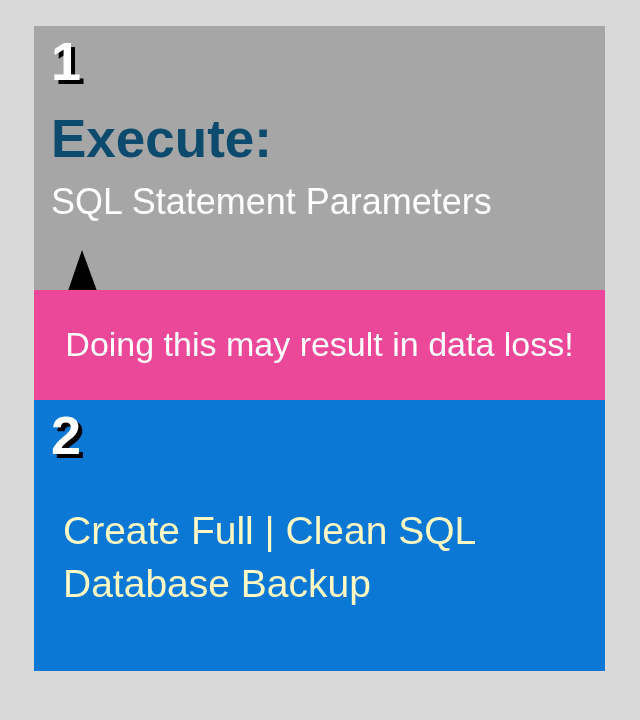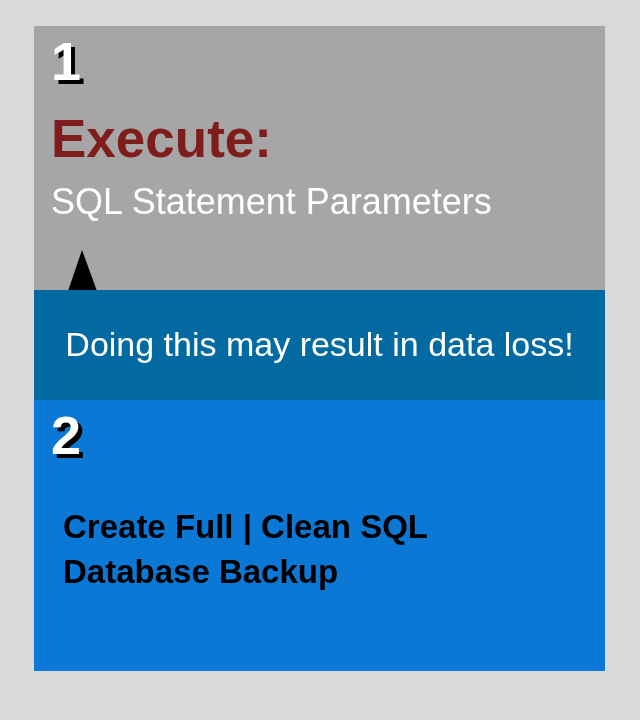--- a/index.html
+++ b/index.html
@@ -59,21 +59,21 @@
     font-size: 54px;
     text-shadow: 4px 4px 0 #000000;
   }
 
   .headline {
     position: absolute;
     left: 17px;
     top: 85px;
     font-size: 53px;
     font-weight: bold;
-    color: #7f1d1d;
+    color: #0c4a6e;
     line-height: 1.05;
     white-space: nowrap;
   }
 
   .subhead {
     position: absolute;
     left: 17px;
     top: 156px;
     font-size: 36px;
     font-weight: normal;
@@ -94,21 +94,21 @@
     border-bottom: 41px solid #000000;
   }
 
   
   .band-black {
     position: absolute;
     left: 0;
     top: 264px;
     width: 571px;
     height: 110px;
-    background: #0369a1;
+    background: #ec4899;
     display: flex;
     align-items: center;
     justify-content: center;
   }
   .band-text {
     font-size: 34px;
     color: #ffffff;
     line-height: 1.15;
     text-align: center;
     white-space: nowrap;
@@ -122,24 +122,23 @@
     width: 571px;
     height: 271px;
     background: #0a78d4;
   }
 
   .blue-body {
     position: absolute;
     left: 29px;
     top: 105px;
     width: 500px;
-    font-size: 33px;
-    color: #000000;
+    font-size: 39px;
+    color: #fef9c3;
     line-height: 1.35;
-    font-weight: bold;
   }
 </style>
 </head>
 <body>
 
 <div id="stage">
 
   <div class="card">
 
     <div class="panel-grey">

